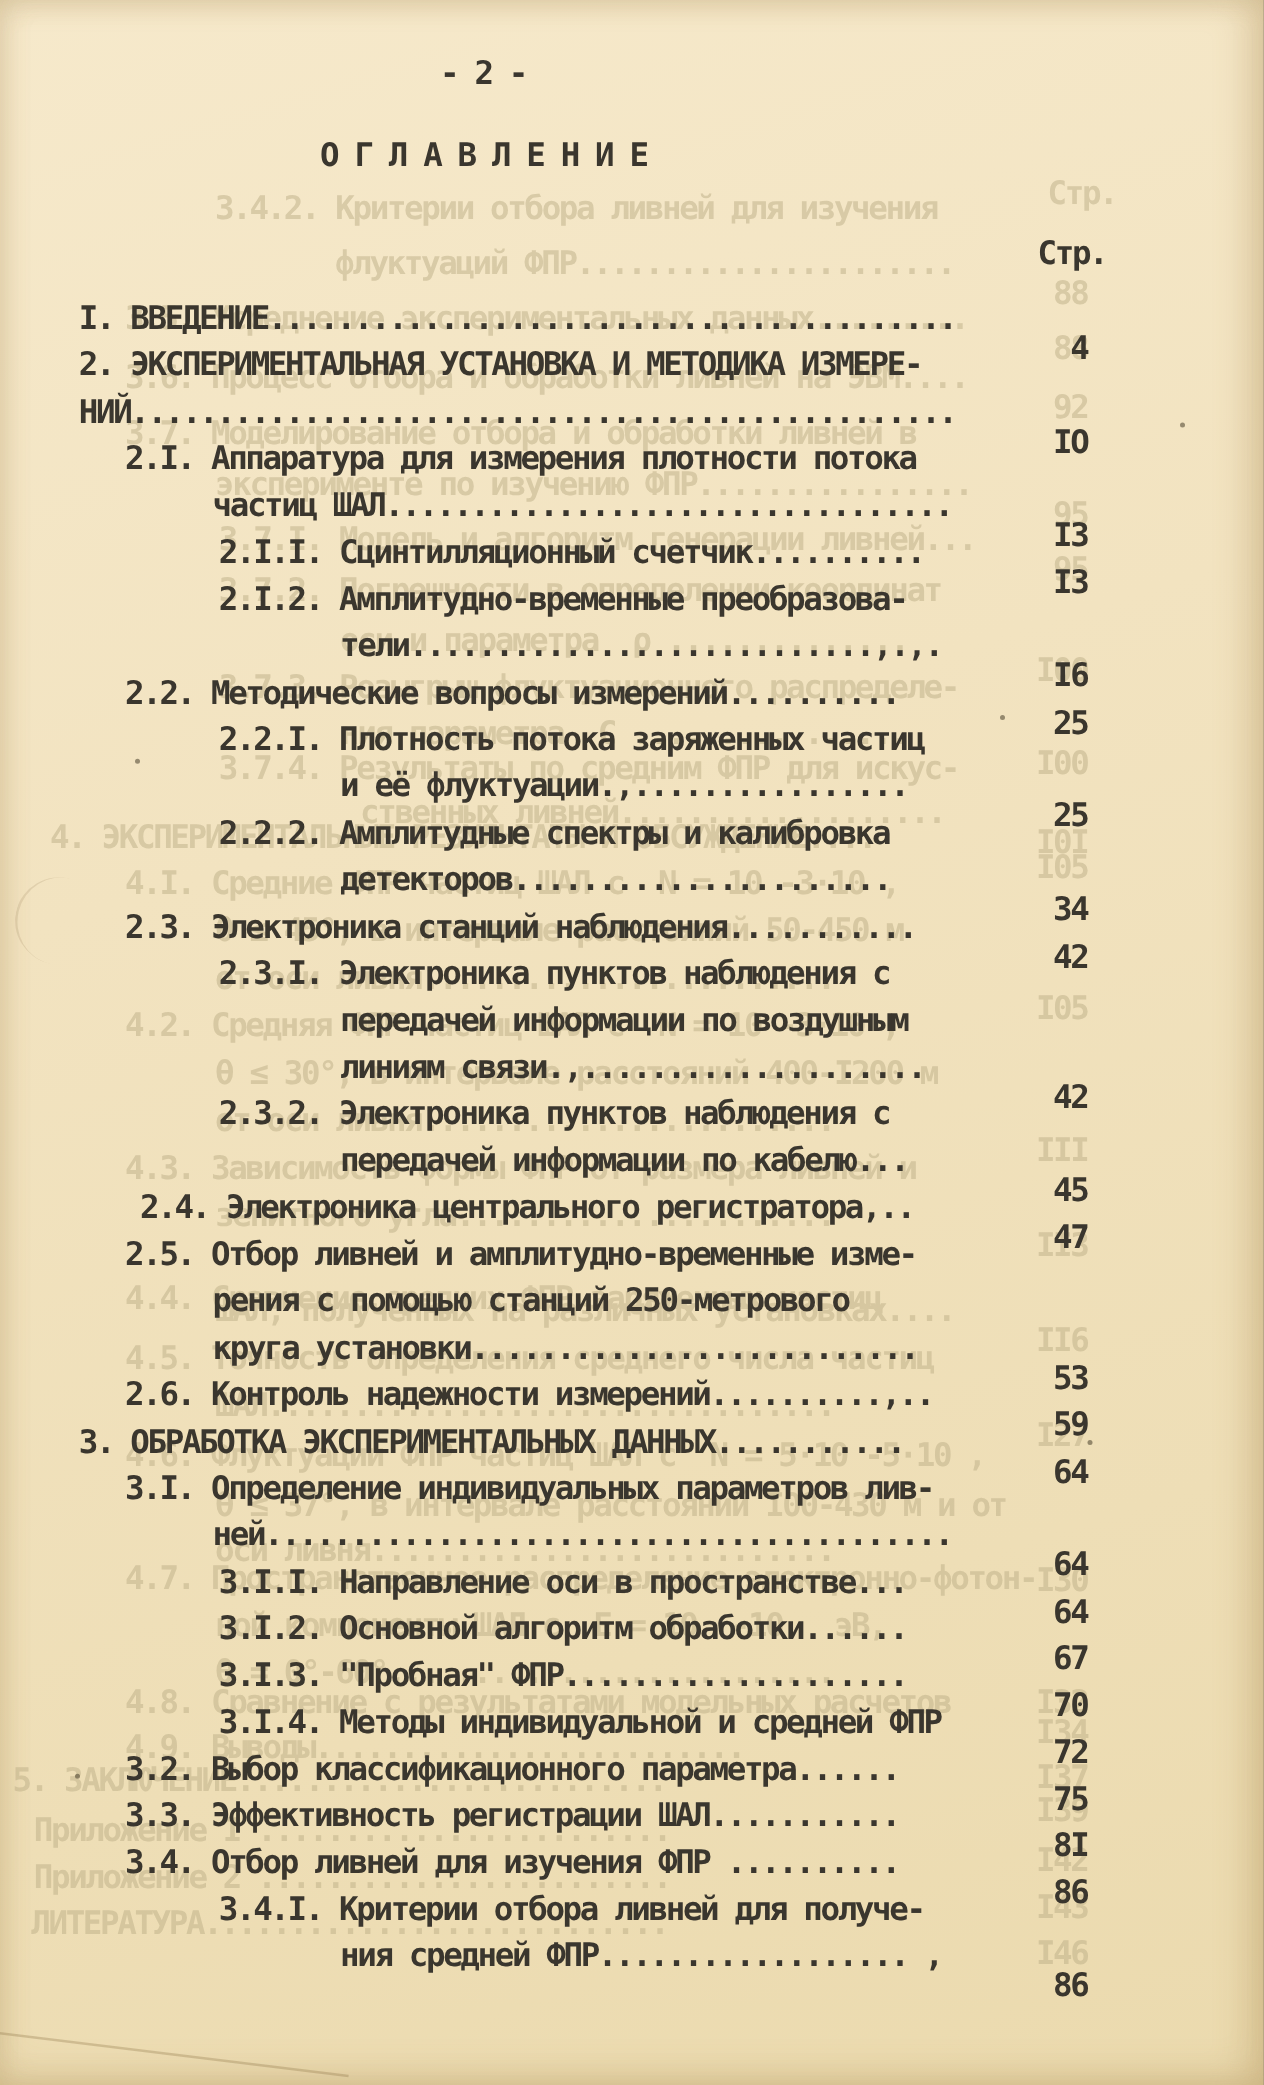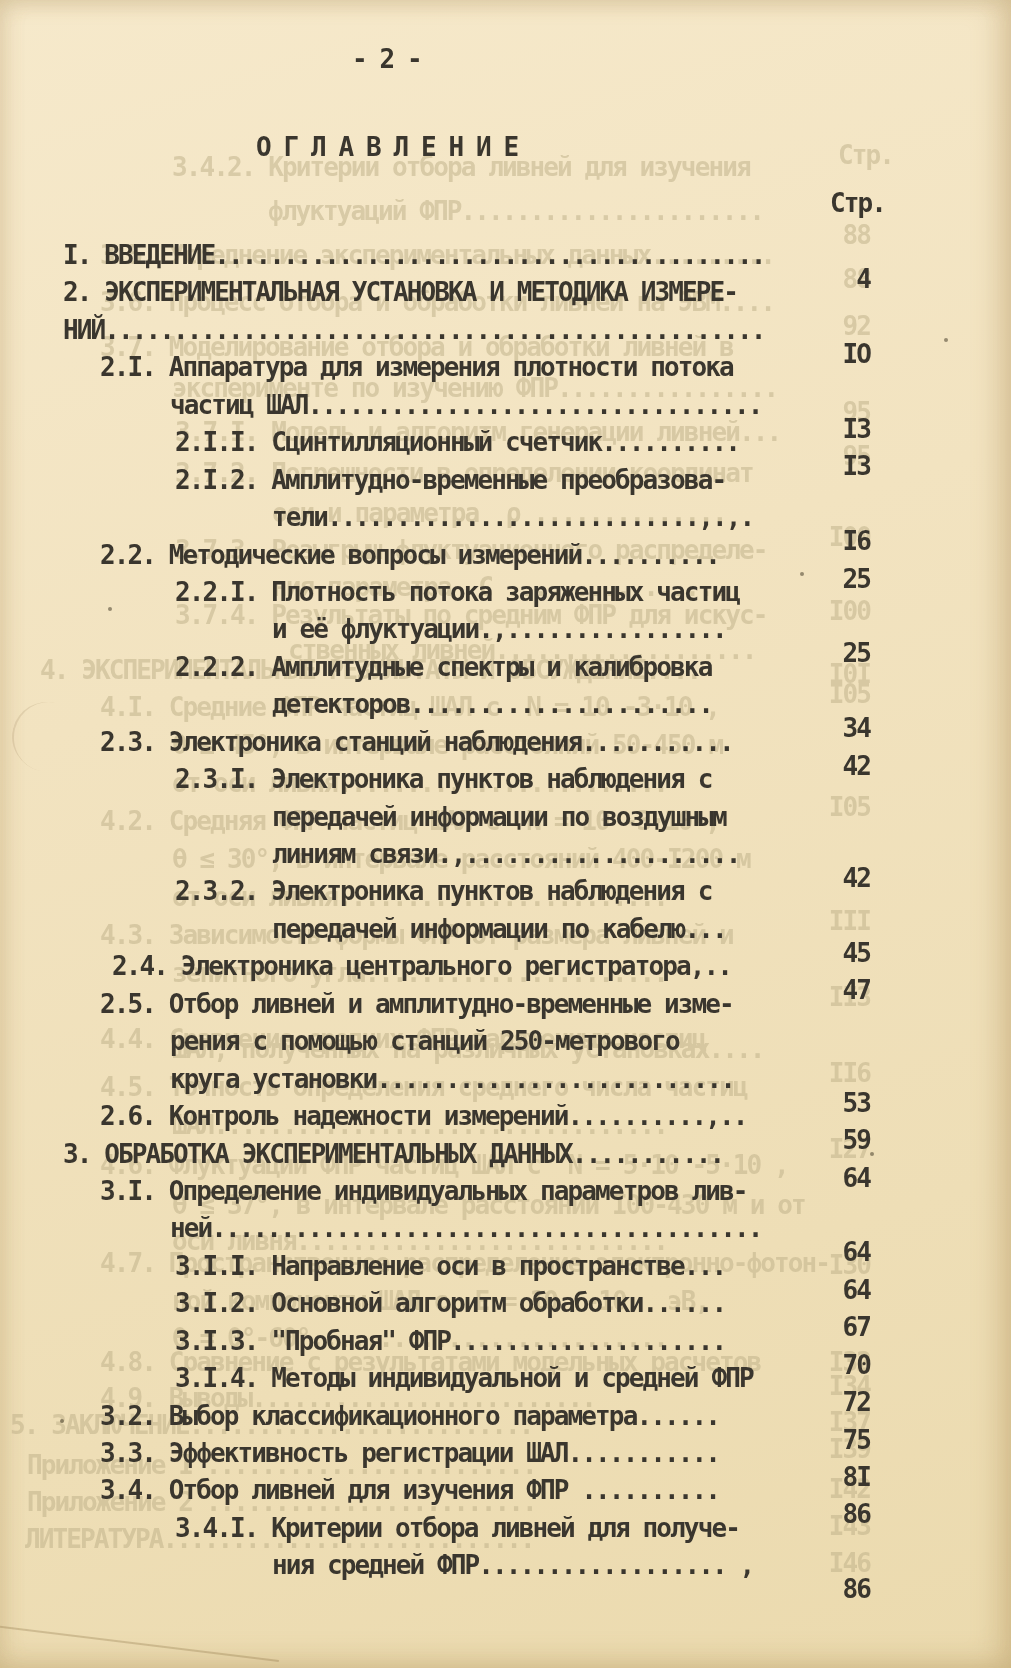--- a/index.html
+++ b/index.html
@@ -13,21 +13,21 @@
     font-size:26px;
     letter-spacing:-1.9px;
     color:#3a362e;
     box-shadow:inset -16px 0 26px rgba(158,124,66,.20),
                inset 0 -12px 28px rgba(158,124,66,.12),
                inset 7px 0 20px rgba(158,124,66,.10),
                inset 0 6px 18px rgba(170,140,85,.08);
   }
   .abs{position:absolute;white-space:pre;}
   #page-num{top:44px;left:352px;}
-  #doc-title{top:110px;left:256px;margin-top:22px;}
+  #doc-title{top:110px;left:256px;}
   #str-label{top:188px;left:830px;}
   #toc{position:absolute;top:240px;left:0;width:100%;}
   #toc .row{position:relative;height:37.45px;}
   #toc .row .t{position:absolute;top:0;white-space:pre;}
   .p{position:absolute;top:0;left:812px;width:58px;text-align:right;white-space:pre;margin-top:24px;}
   #ghost{position:absolute;inset:0;opacity:.5;filter:blur(.45px);pointer-events:none;}
   #ghost .grow{position:absolute;left:0;width:100%;height:34px;}
   #ghost .grow .t{position:absolute;top:0;white-space:pre;}
   .speck{position:absolute;width:4px;height:4px;border-radius:50%;background:rgba(72,63,44,.55);}
   .crease-bl{position:absolute;left:-30px;top:1641px;width:310px;height:2px;

